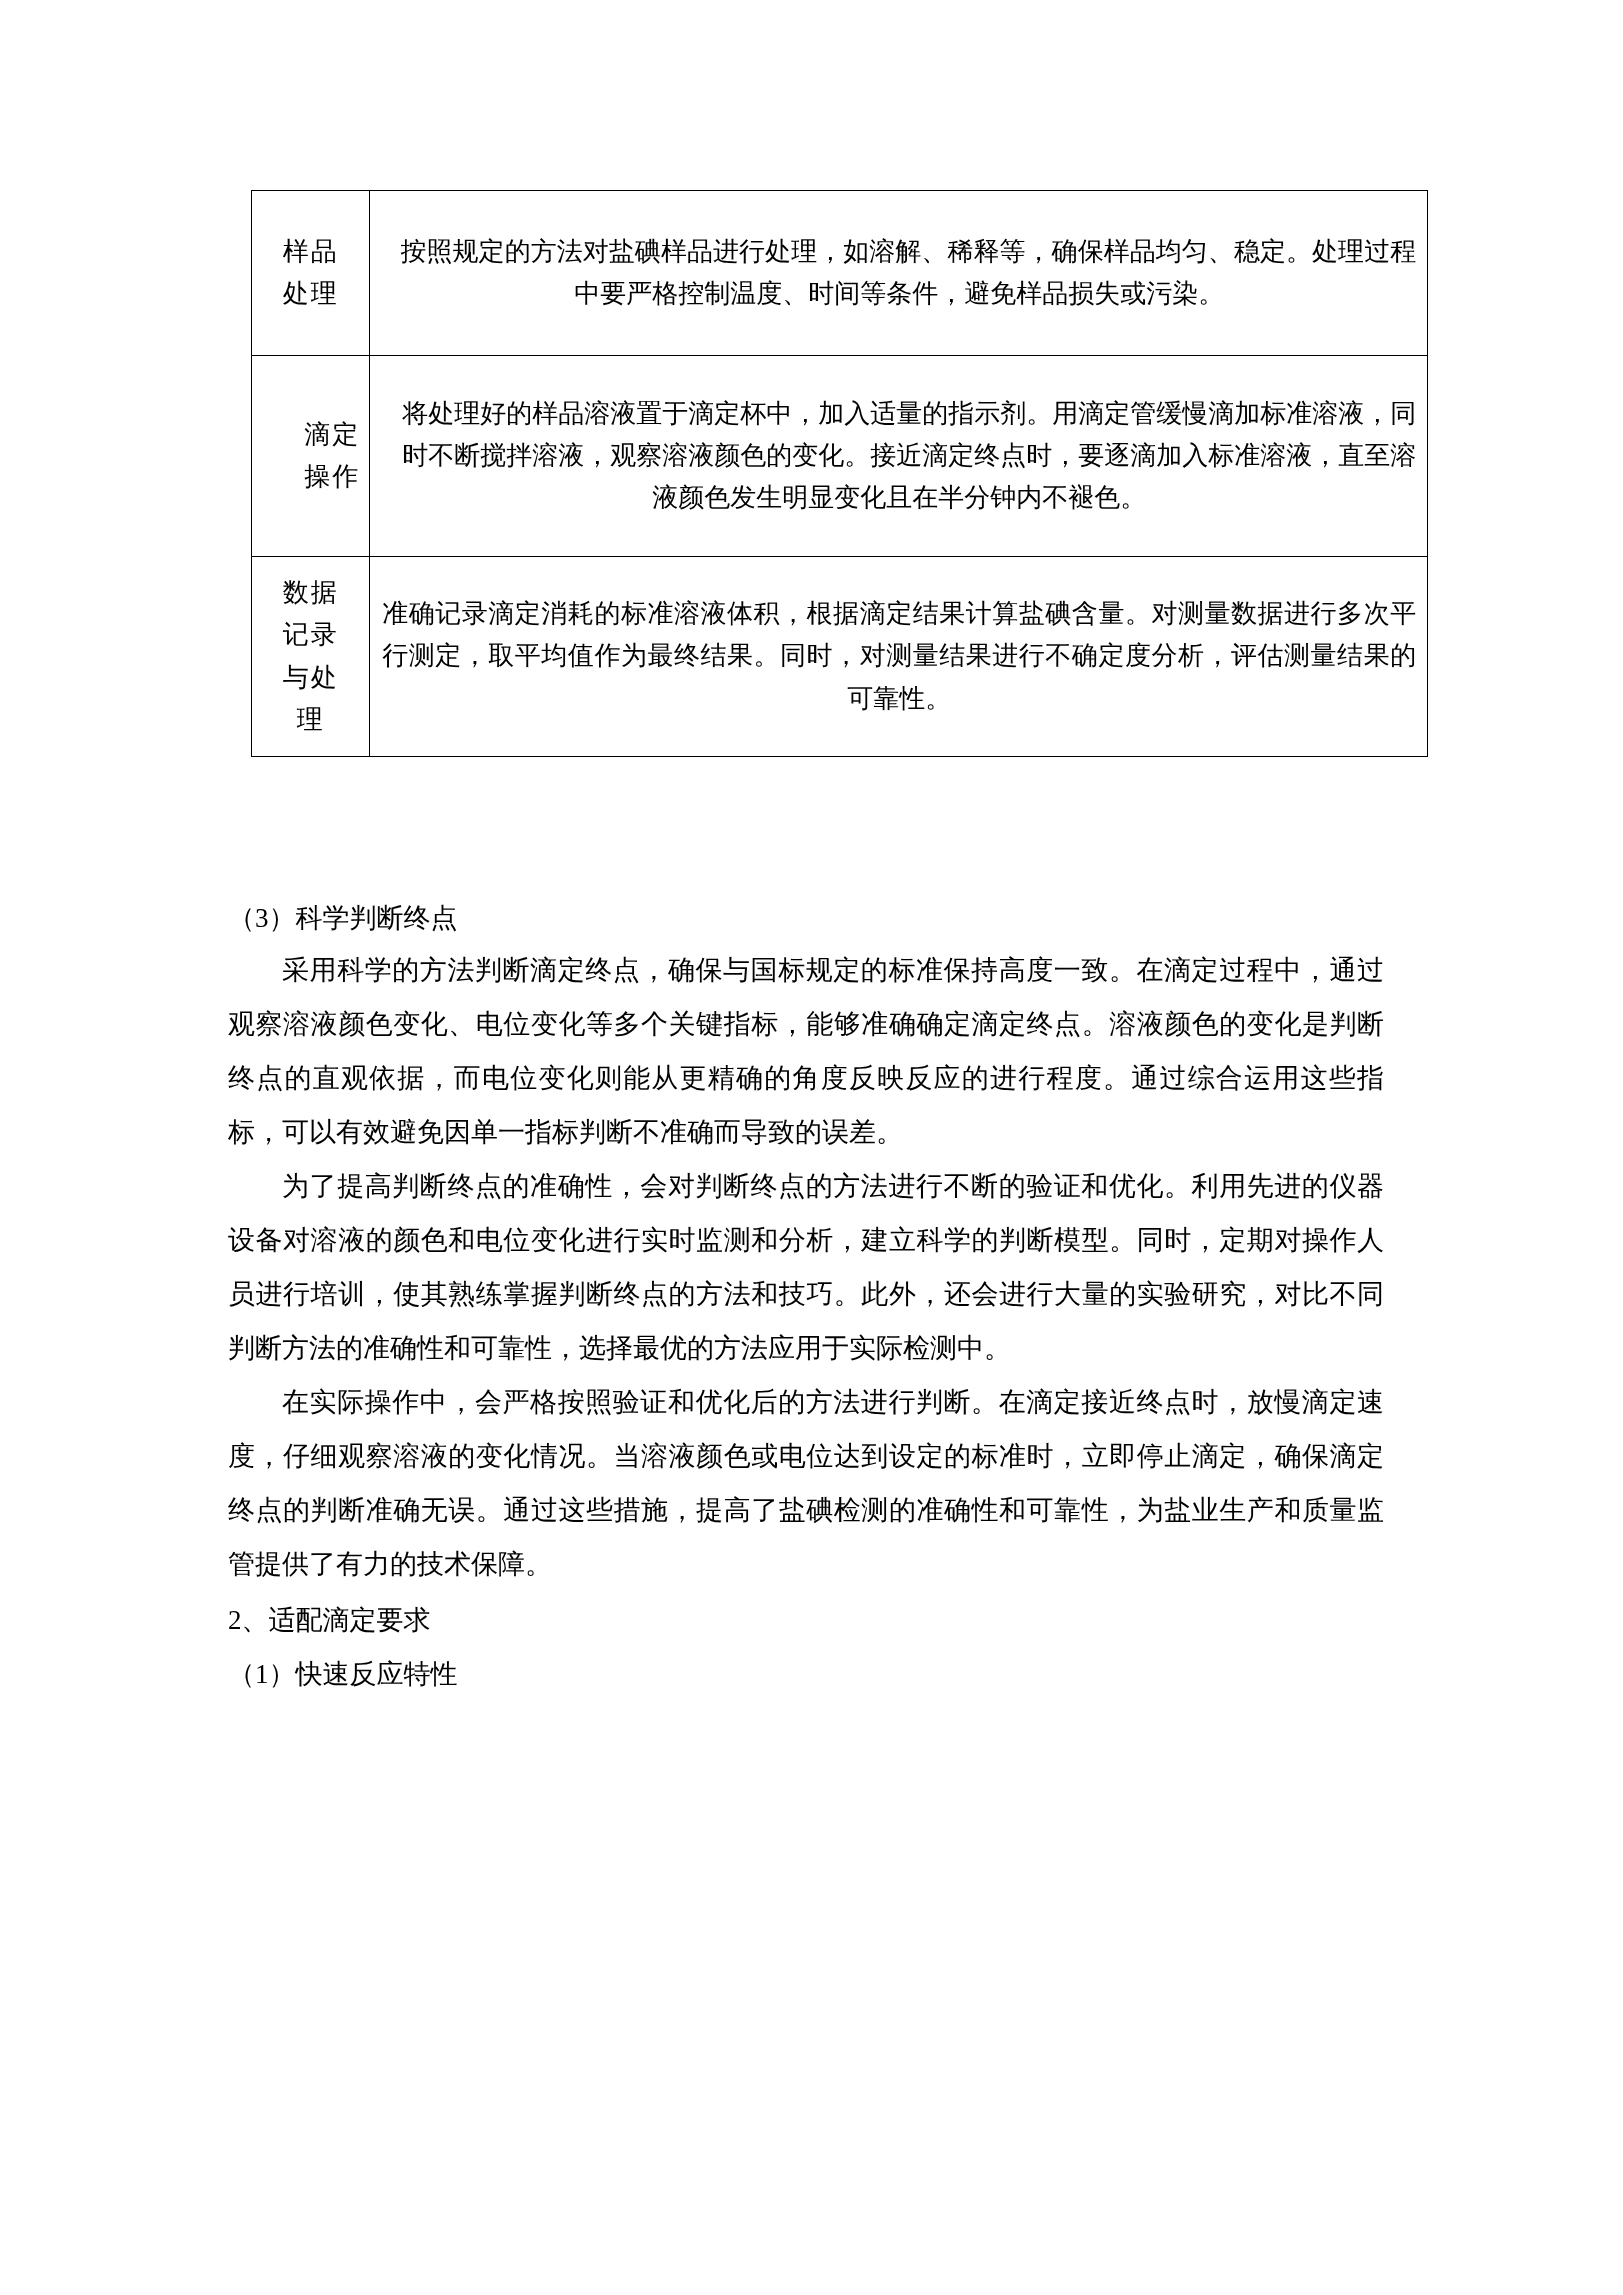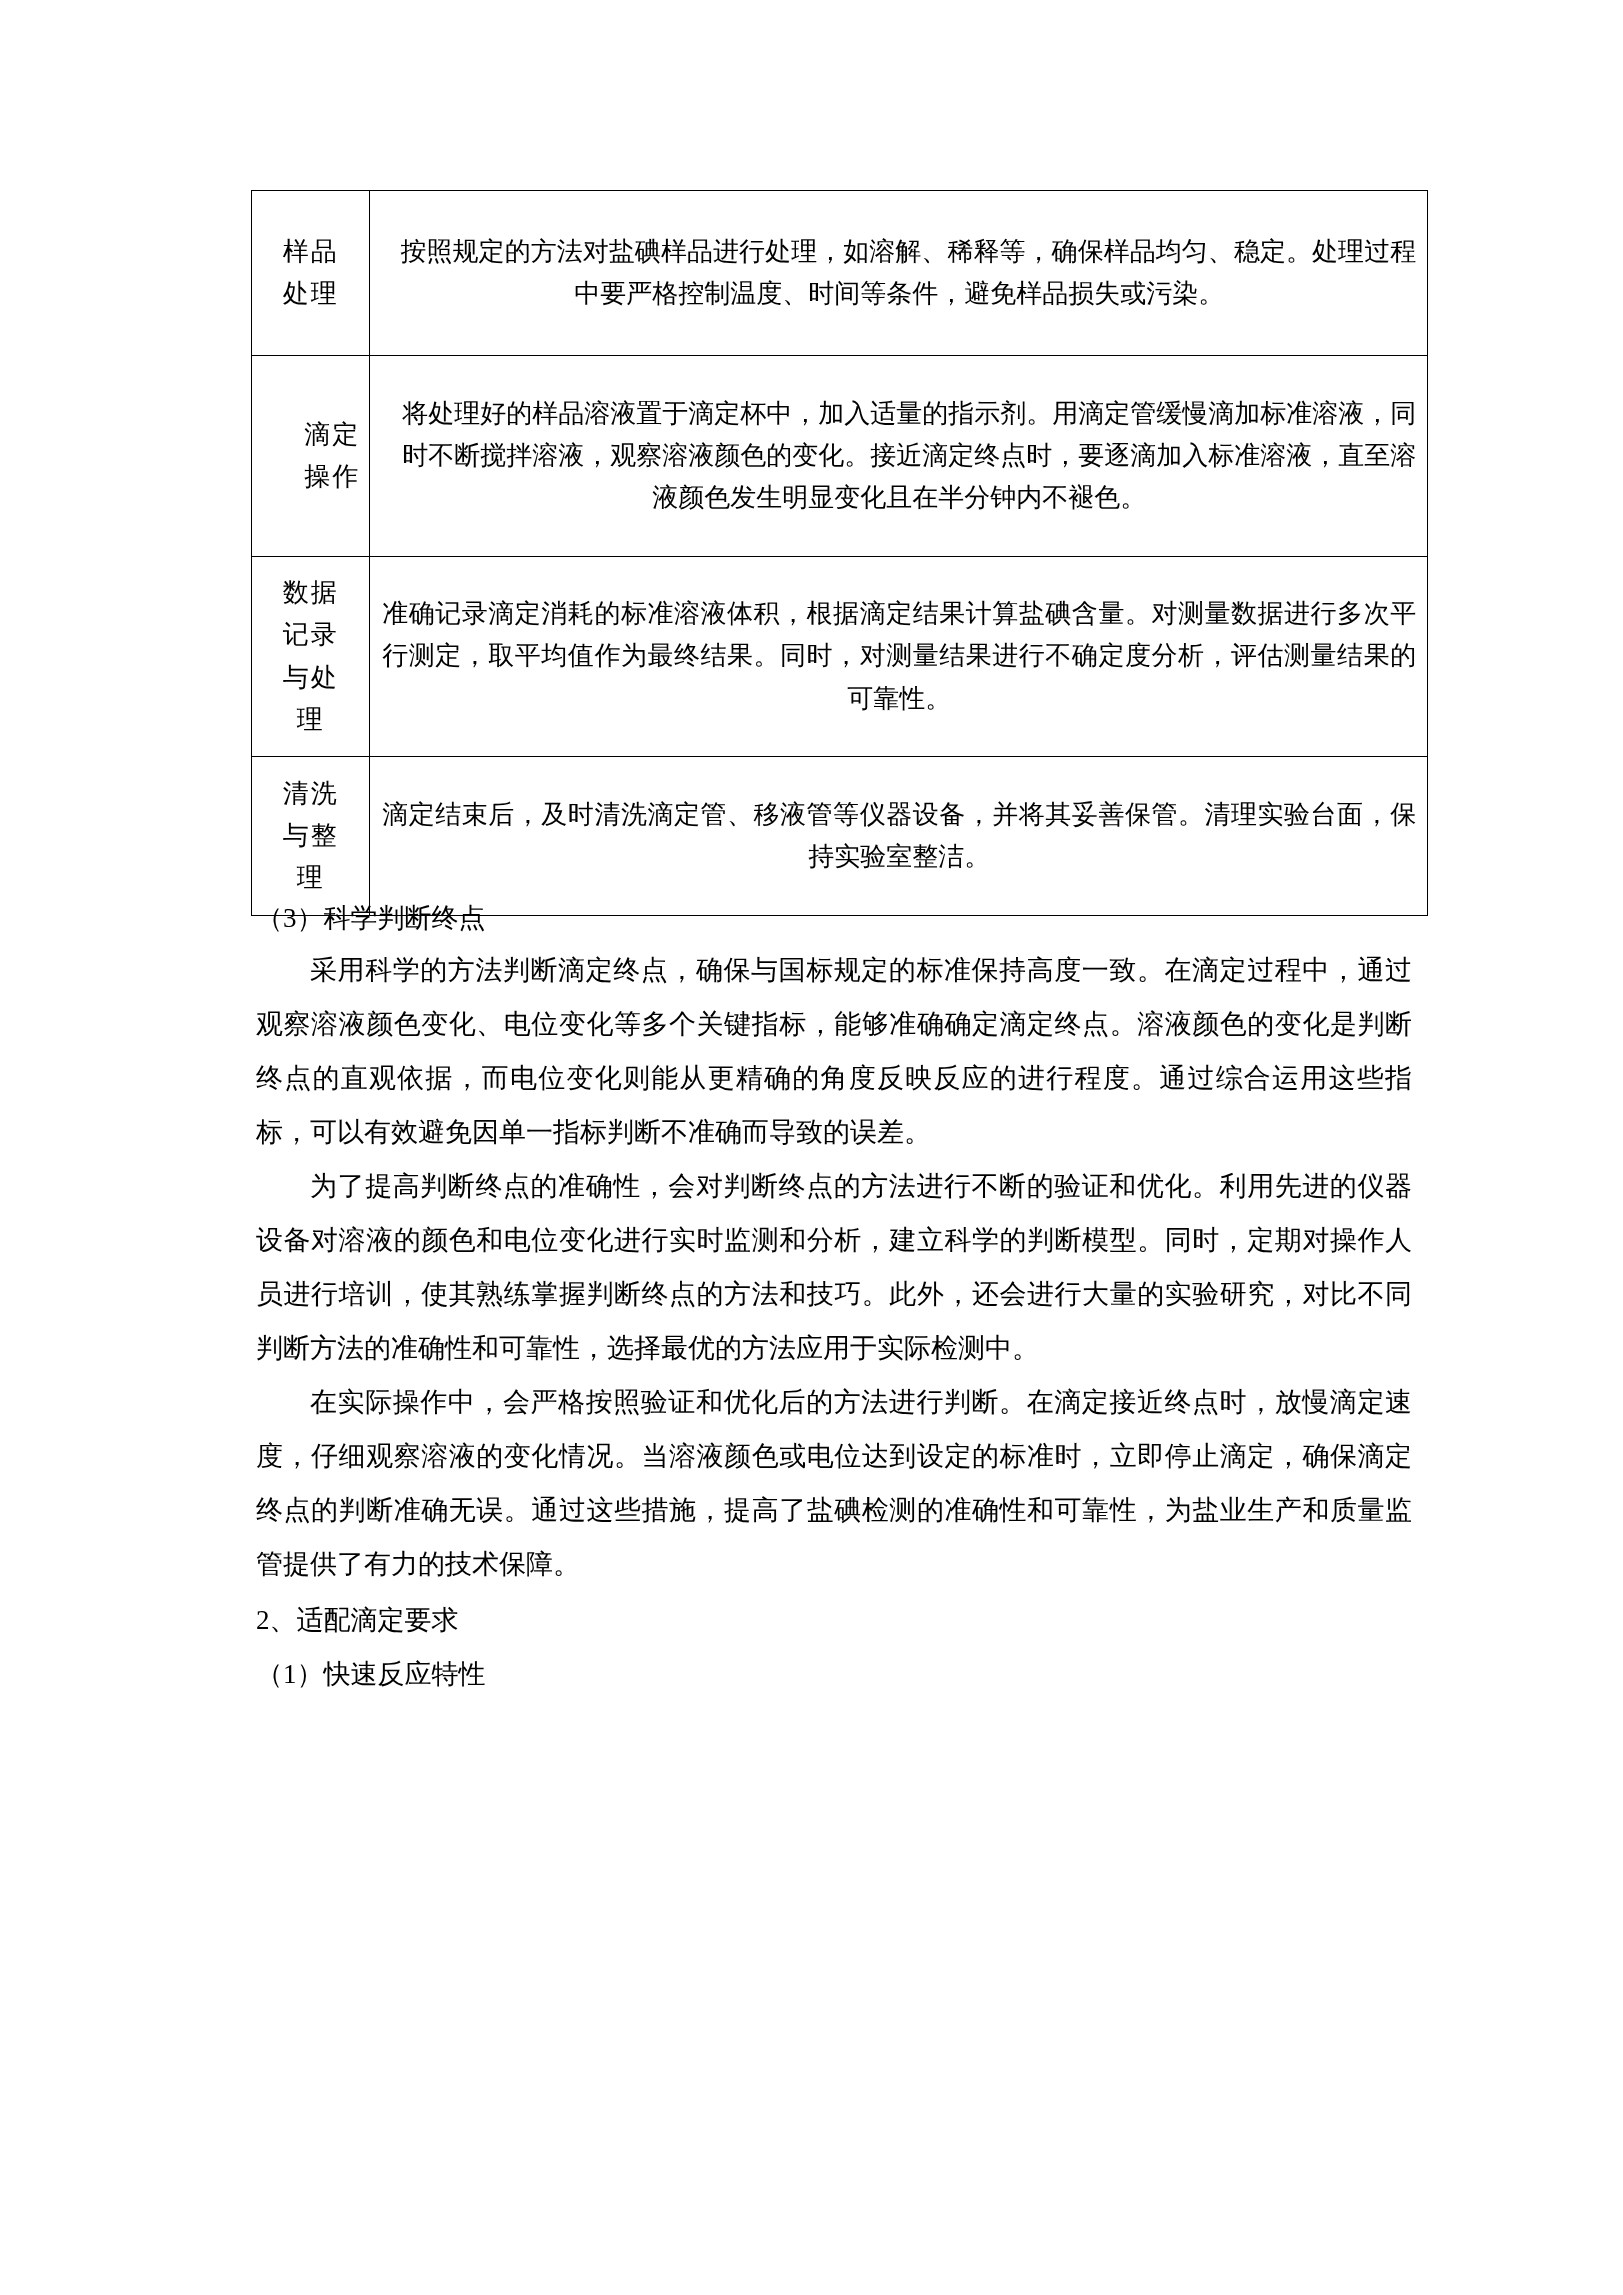--- a/index.html
+++ b/index.html
@@ -68,21 +68,20 @@
   }
 
   
   .body-flow {
     position: absolute;
     left: 228px;
     top: 891px;
     width: 1156px;
     font-size: 27px;
     line-height: 54px;
-    margin-left: 28px;
   }
   .body-flow .heading-line {
     margin: 0;
     text-indent: 0;
     white-space: nowrap;
   }
   .body-flow p.para {
     margin: 0;
     text-indent: 54px;
     text-align: justify;
@@ -114,28 +113,20 @@
           </td>
       </tr>
       <tr class="r3">
         <td class="label-cell">
             <span class="cell-text">数据<br>记录<br>与处<br>理</span>
           </td>
         <td class="body-cell">
             <span class="cell-text">准确记录滴定消耗的标准溶液体积，根据滴定结果计算盐碘含量。对测量数据进行多次平行测定，取平均值作为最终结果。同时，对测量结果进行不确定度分析，评估测量结果的可靠性。</span>
           </td>
       </tr>
-      <tr class="r4">
-        <td class="label-cell">
-            <span class="cell-text">清洗<br>与整<br>理</span>
-          </td>
-        <td class="body-cell">
-            <span class="cell-text">滴定结束后，及时清洗滴定管、移液管等仪器设备，并将其妥善保管。清理实验台面，保持实验室整洁。</span>
-          </td>
-      </tr>
     </tbody>
   </table>
 
   <div class="body-flow">
     <p class="heading-line">（3）科学判断终点</p>
     <p class="para">采用科学的方法判断滴定终点，确保与国标规定的标准保持高度一致。在滴定过程中，通过观察溶液颜色变化、电位变化等多个关键指标，能够准确确定滴定终点。溶液颜色的变化是判断终点的直观依据，而电位变化则能从更精确的角度反映反应的进行程度。通过综合运用这些指标，可以有效避免因单一指标判断不准确而导致的误差。</p>
     <p class="para">为了提高判断终点的准确性，会对判断终点的方法进行不断的验证和优化。利用先进的仪器设备对溶液的颜色和电位变化进行实时监测和分析，建立科学的判断模型。同时，定期对操作人员进行培训，使其熟练掌握判断终点的方法和技巧。此外，还会进行大量的实验研究，对比不同判断方法的准确性和可靠性，选择最优的方法应用于实际检测中。</p>
     <p class="para">在实际操作中，会严格按照验证和优化后的方法进行判断。在滴定接近终点时，放慢滴定速度，仔细观察溶液的变化情况。当溶液颜色或电位达到设定的标准时，立即停止滴定，确保滴定终点的判断准确无误。通过这些措施，提高了盐碘检测的准确性和可靠性，为盐业生产和质量监管提供了有力的技术保障。</p>
     <p class="heading-line">2、适配滴定要求</p>
     <p class="heading-line">（1）快速反应特性</p>

